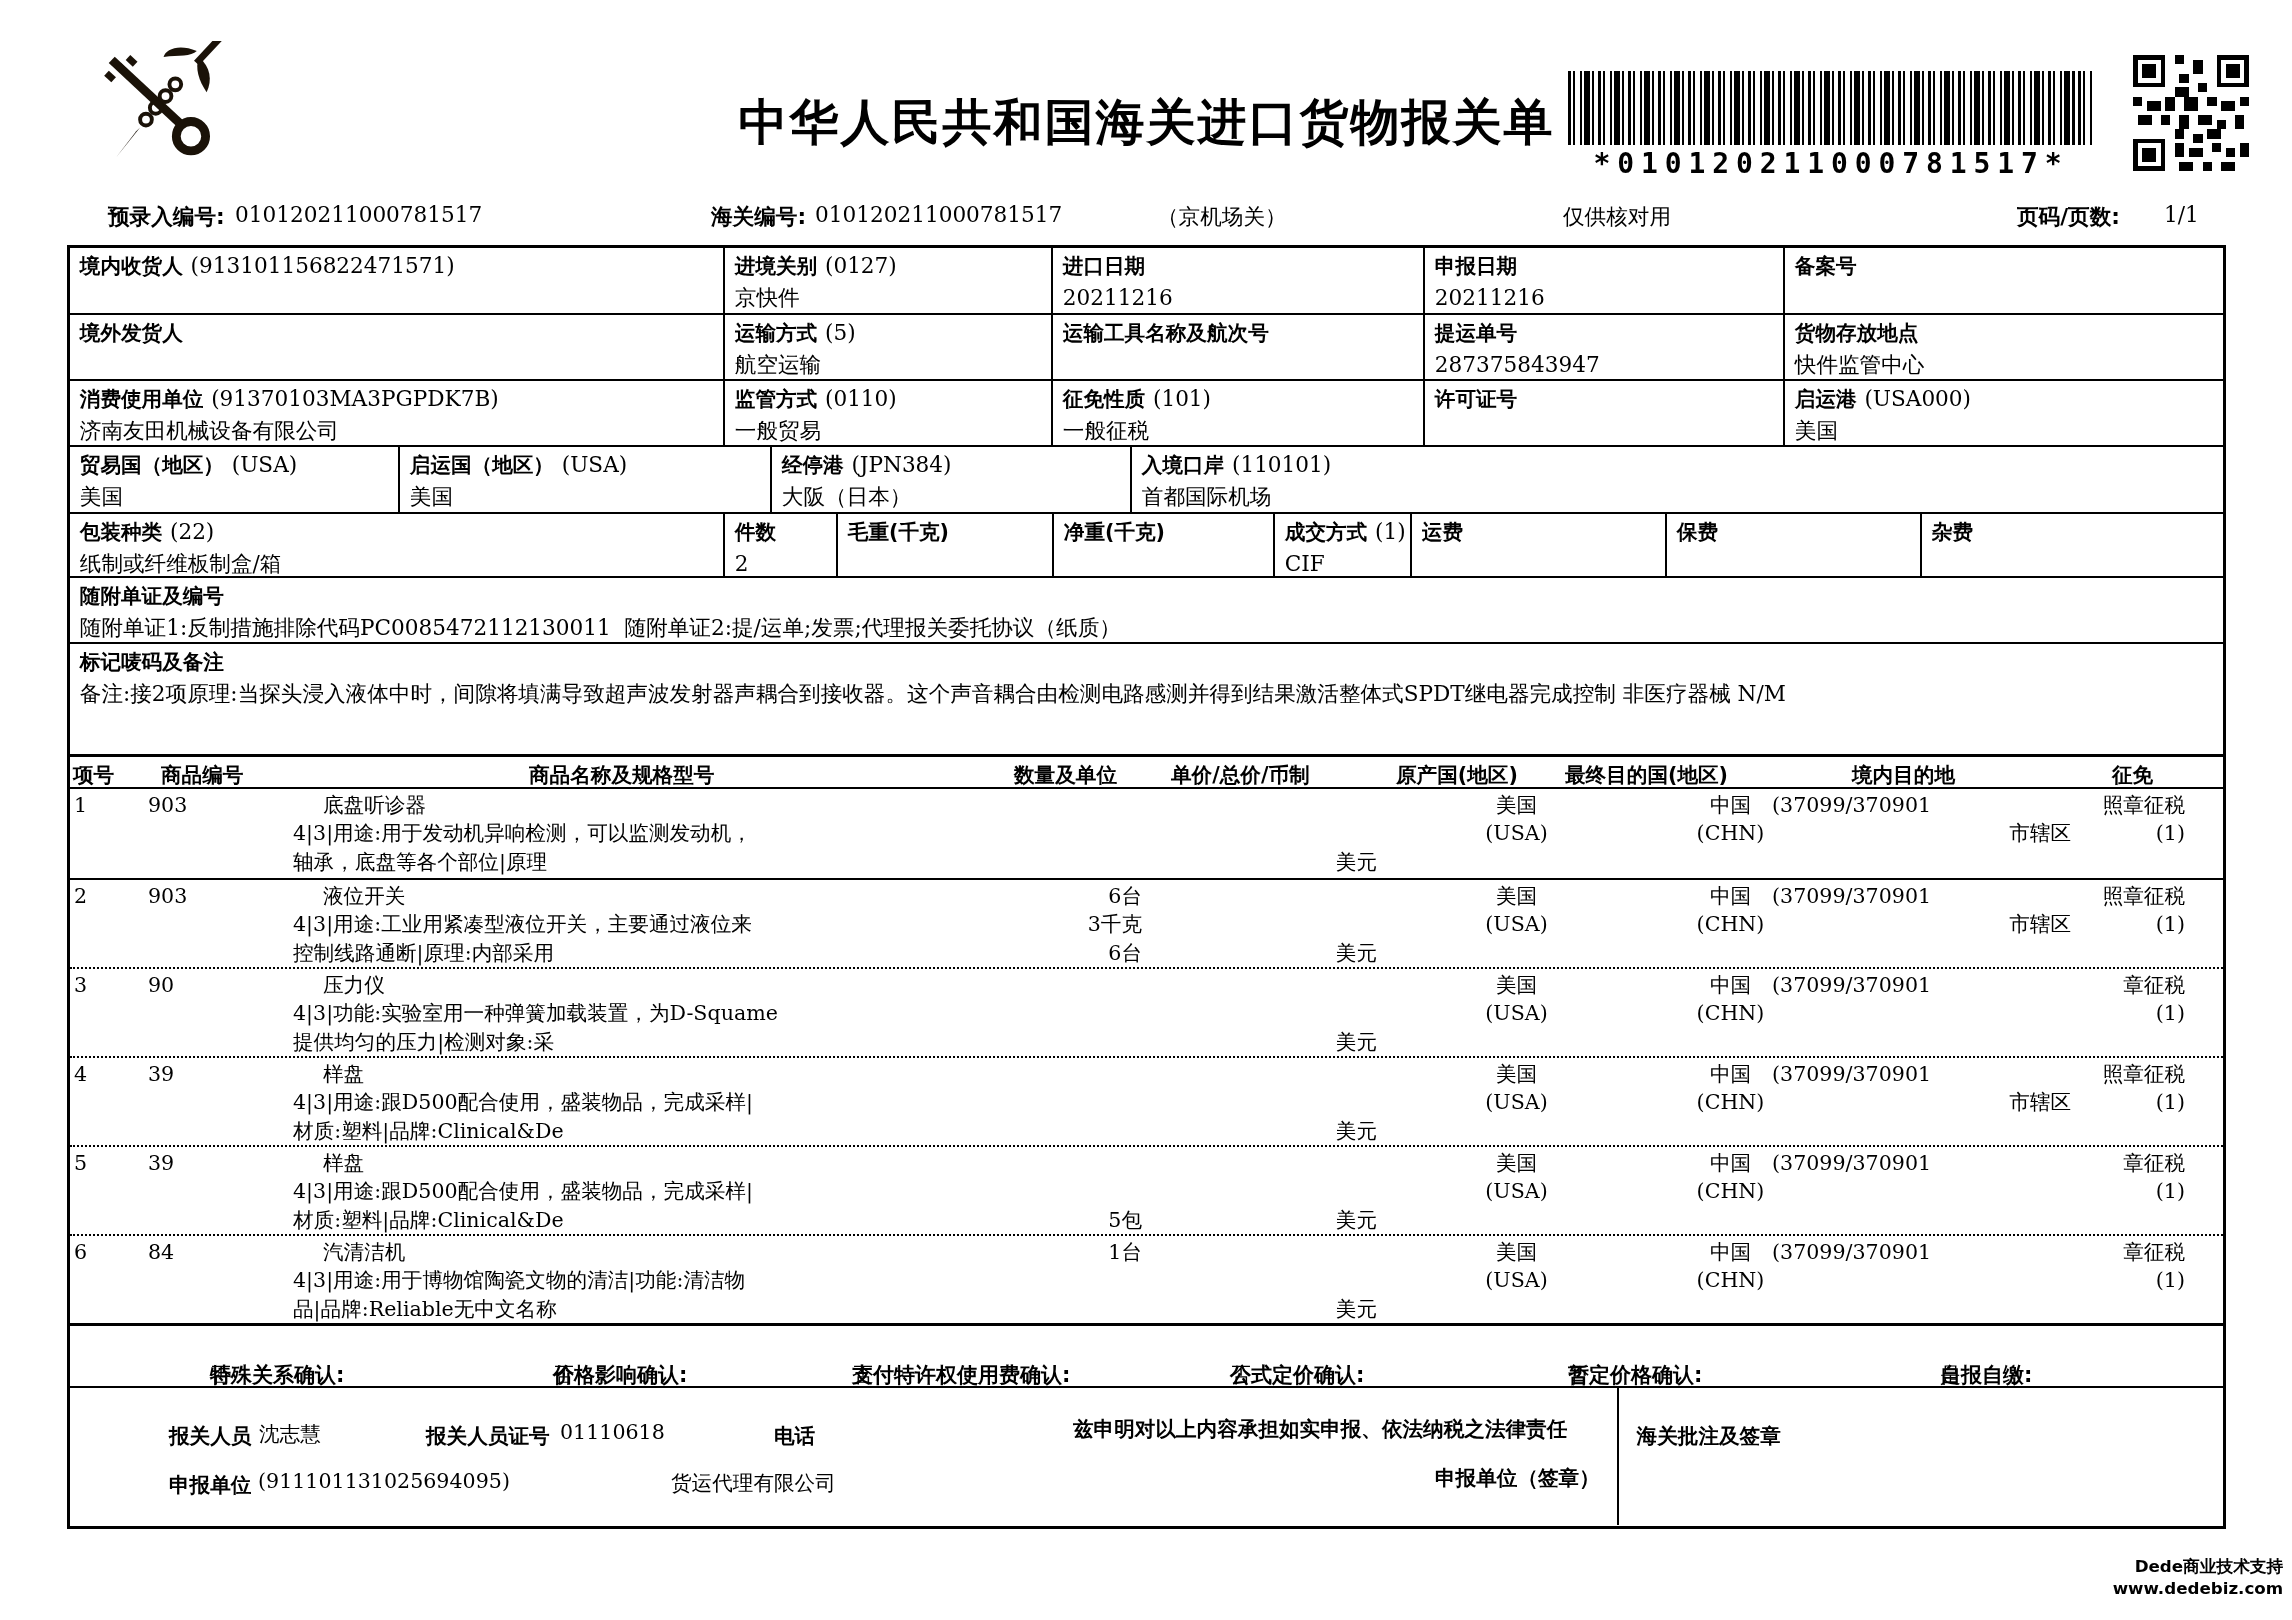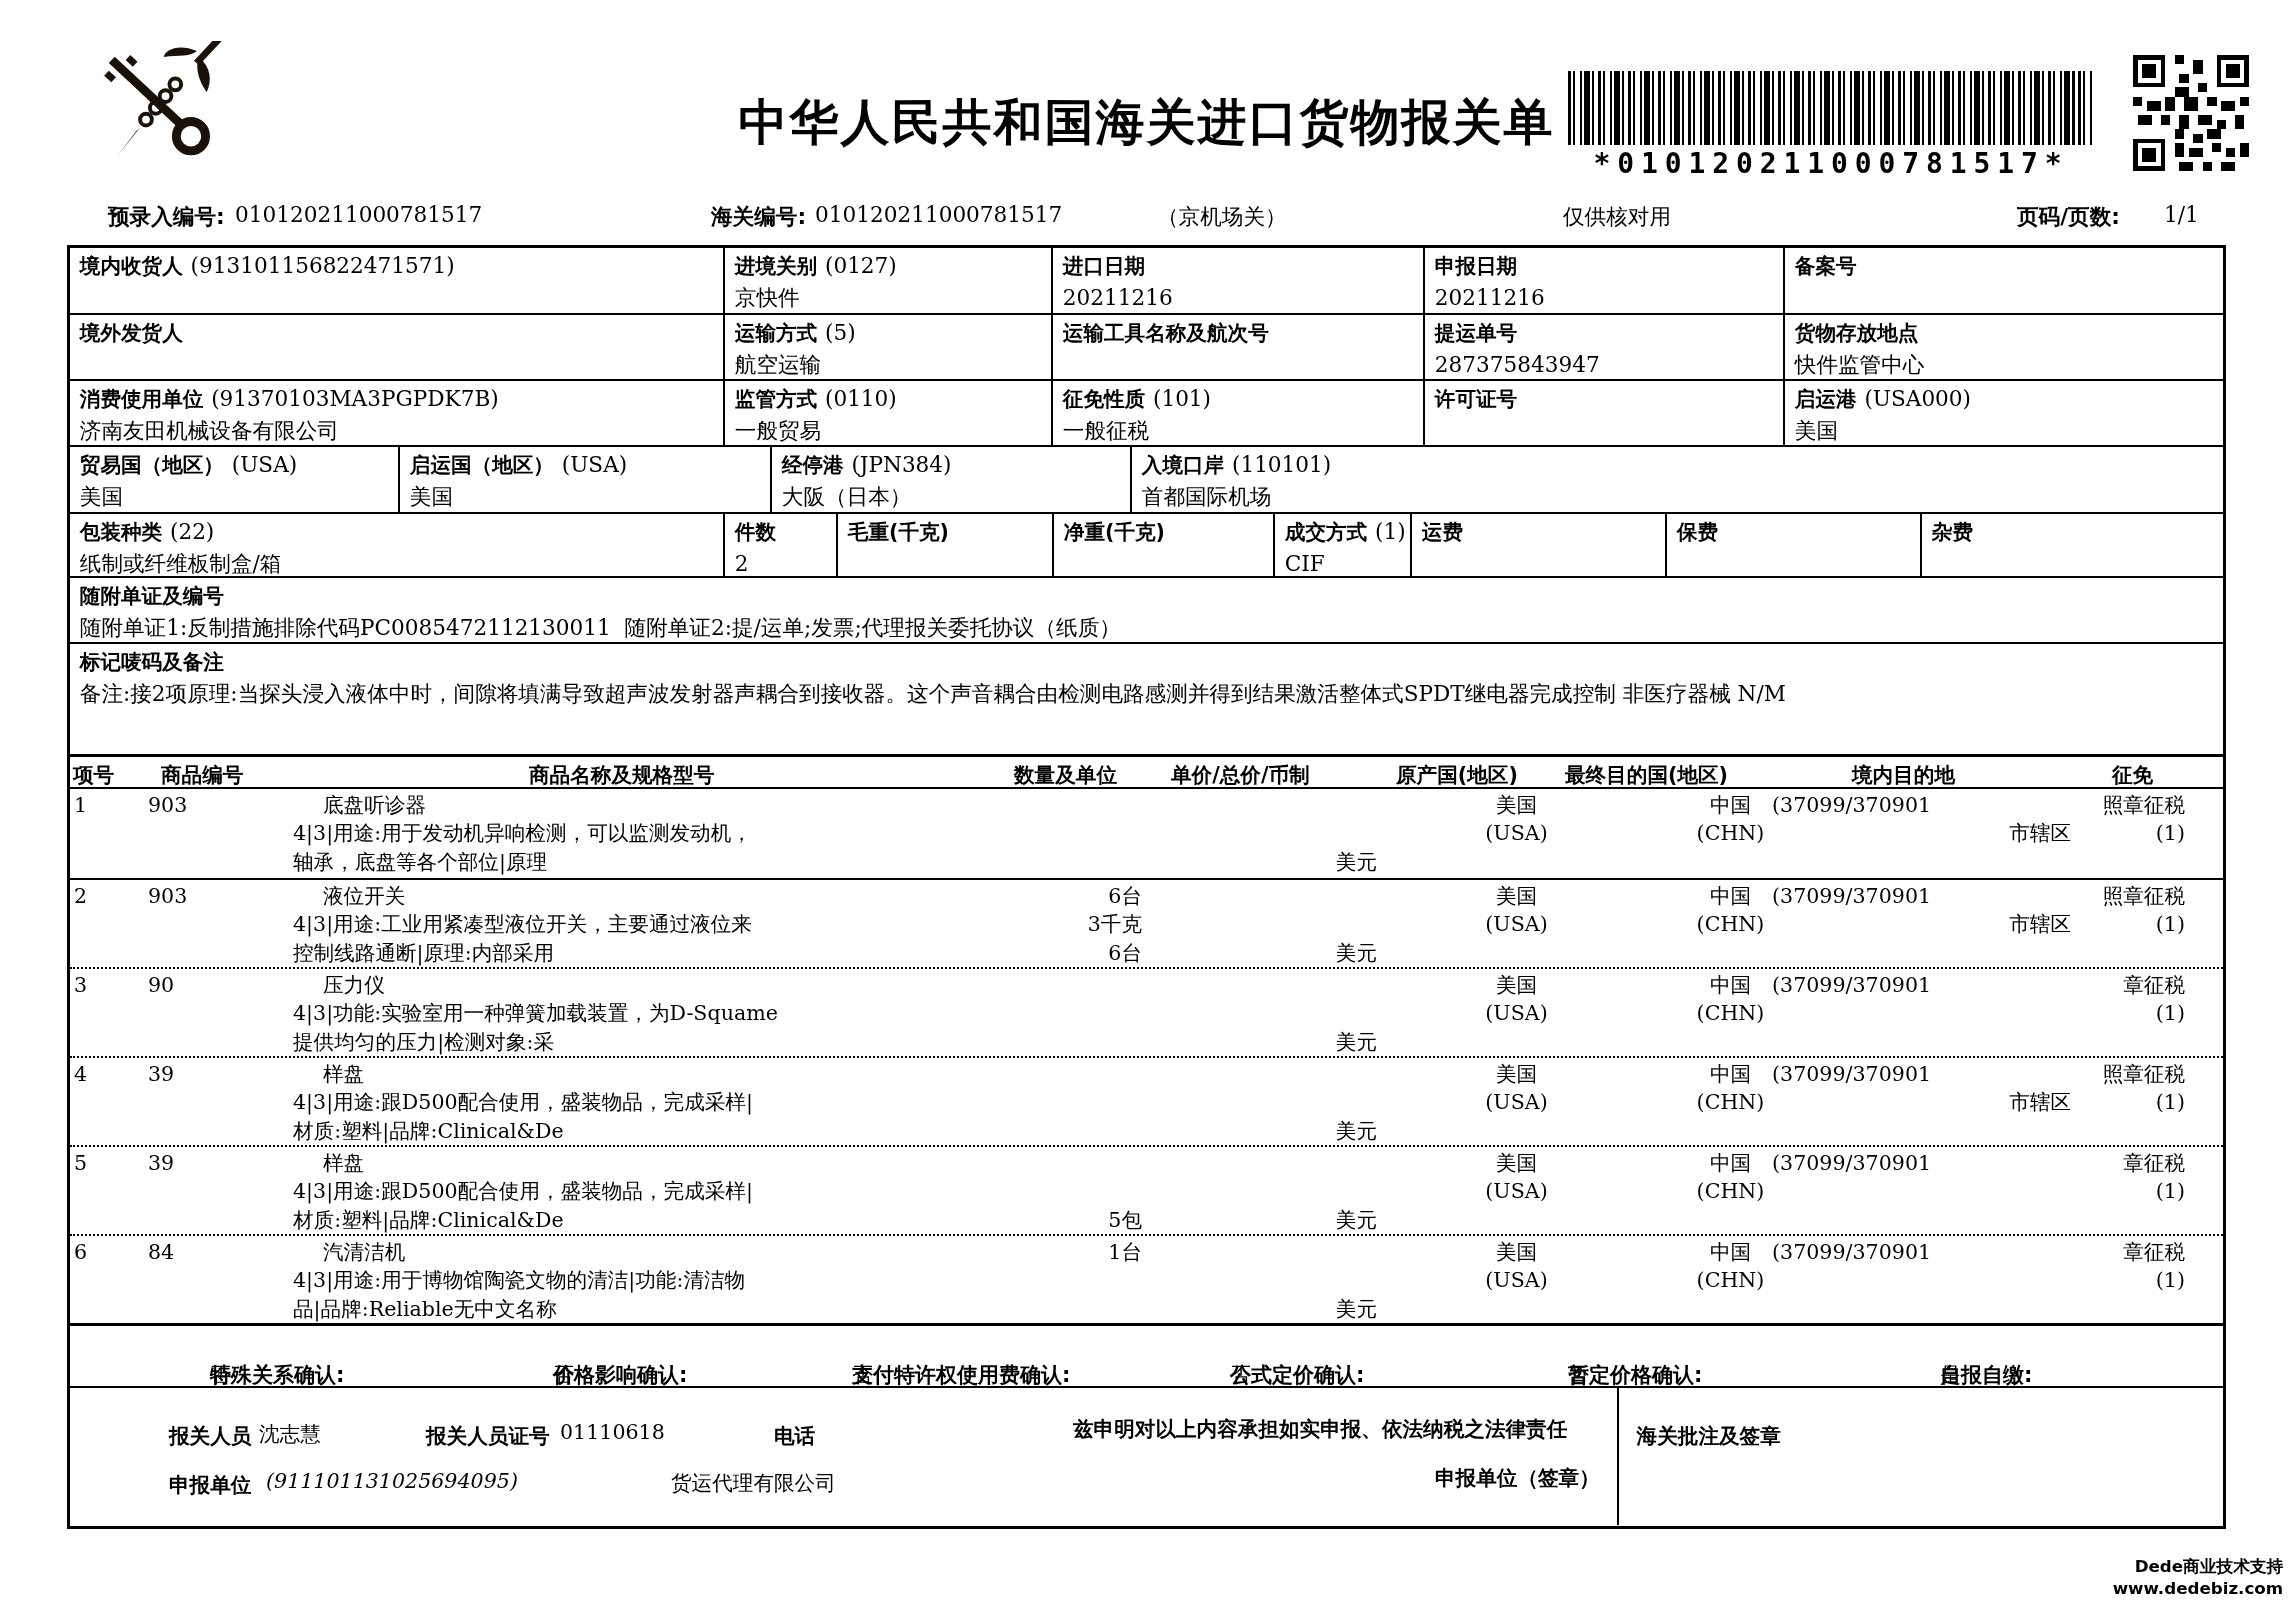--- a/index.html
+++ b/index.html
@@ -446,21 +446,21 @@
 
     <div class="footer">
       <div class="f-left">
         <span class="fs b" style="left:55px;top:34px;">报关人员</span>
         <span class="fs" style="left:145px;top:32px;">沈志慧</span>
         <span class="fs b" style="left:312px;top:34px;">报关人员证号</span>
         <span class="fs" style="left:446px;top:32px;">01110618</span>
         <span class="fs b" style="left:660px;top:34px;">电话</span>
         <span class="fs b" style="left:959px;top:27.4px;">兹申明对以上内容承担如实申报、依法纳税之法律责任</span>
         <span class="fs b" style="left:55px;top:83px;">申报单位</span>
-        <span class="fs" style="left:152px;top:81px;font-style:italic;">(911101131025694095)</span>
+        <span class="fs" style="left:144px;top:81px;">(911101131025694095)</span>
         <span class="fs" style="left:557px;top:81px;">货运代理有限公司</span>
         <span class="fs b" style="left:1321px;top:76px;">申报单位（签章）</span>
       </div>
       <div class="f-right">
         <span class="fs b" style="left:17.6px;top:34px;">海关批注及签章</span>
       </div>
     </div>
 
   </div>
 

